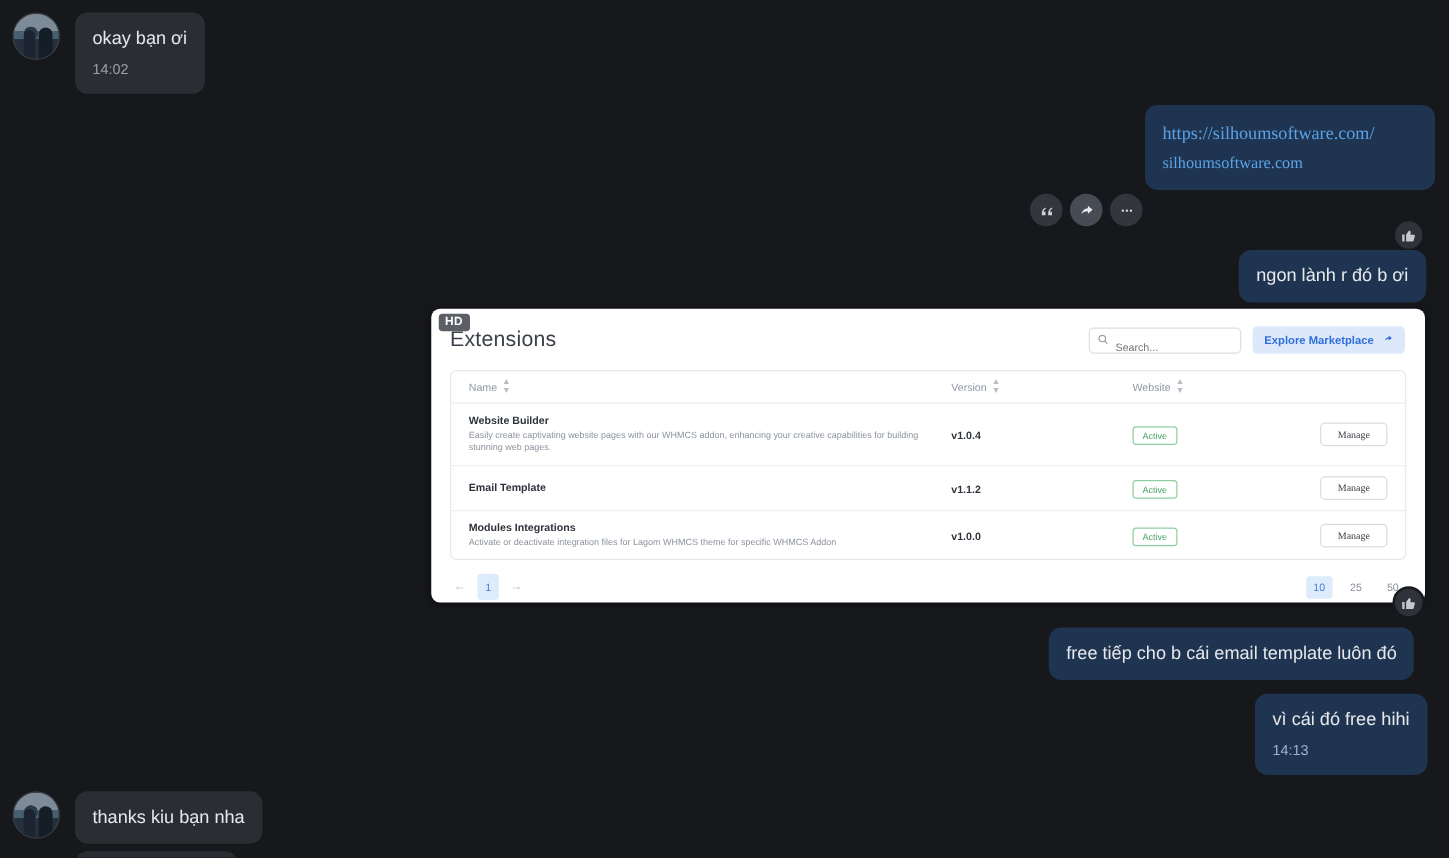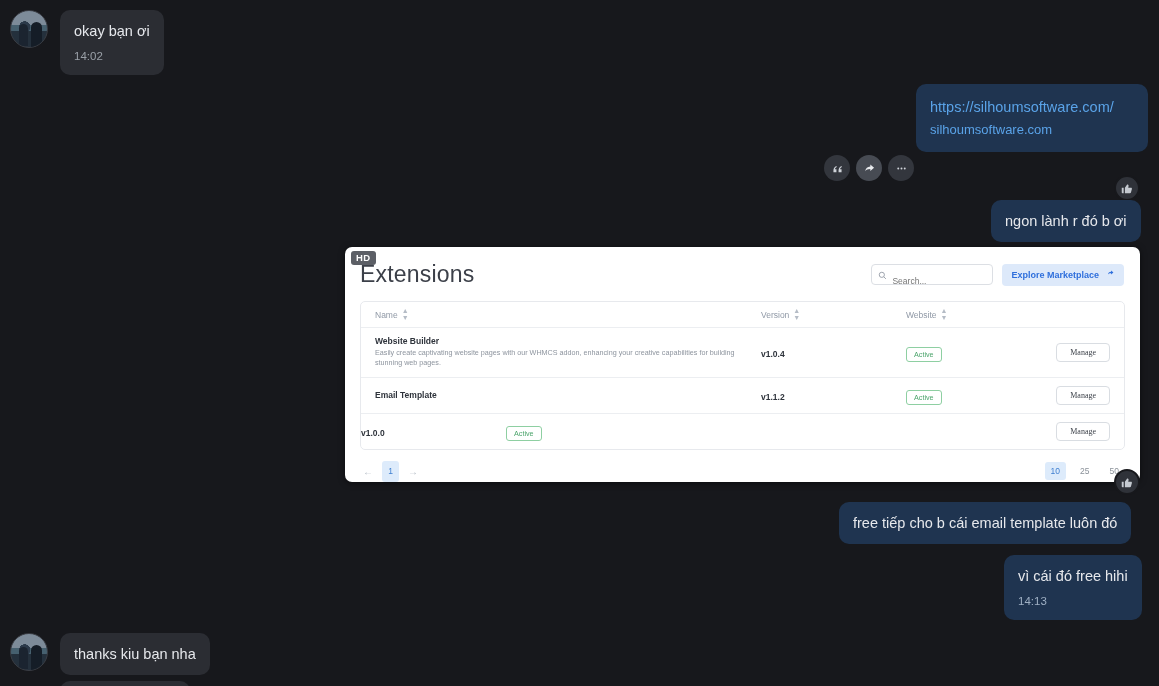--- a/index.html
+++ b/index.html
@@ -48,20 +48,21 @@
     margin-top: 6px;
     font-size: 11.5px;
     color: #9aa0a8;
   }
   .bubble.outgoing .time { color: #9fb0c4; }
 
   
   #link-preview-bubble {
     width: 232px;
     padding: 14px 14px 13px 14px;
+    font-family: Liberation Serif, serif;
   }
   .lp-url {
     display: block;
     color: #5aa3e8;
     font-size: 14.5px;
     line-height: 1.35;
     word-break: break-all;
   }
   .lp-title {
     display: block;
@@ -126,21 +127,21 @@
     padding: 2px 5px 2px 5px;
     border-radius: 3px;
     line-height: 1;
     z-index: 5;
   }
   .card-head {
     display: flex; align-items: center; justify-content: space-between;
     padding: 14px 16px 0 15px;
   }
   #extensions-title {
-    font-size: 23px;
+    font-size: 17px;
     color: #3c4049;
     font-weight: normal;
     letter-spacing: .2px;
   }
   .head-right { display: flex; align-items: center; gap: 9px; }
   #search-box {
     width: 122px; height: 21px;
     border: 1px solid #dcdfe4;
     border-radius: 4px;
     display: flex; align-items: center;
@@ -360,20 +361,24 @@
         </div>
         <div class="c-status">
           <span class="status-badge">Active</span>
         </div>
         <div class="c-action">
           <button class="manage-btn">Manage</button>
         </div>
       </div>
 
       <div class="tbl-row tbl-body-row">
+        <div class="c-name">
+          <div class="ext-name">Modules Integrations</div>
+          <div class="ext-desc">Activate or deactivate integration files for Lagom WHMCS theme for specific WHMCS Addon</div>
+        </div>
         <div class="c-version">
           <span class="ext-version">v1.0.0</span>
         </div>
         <div class="c-status">
           <span class="status-badge">Active</span>
         </div>
         <div class="c-action">
           <button class="manage-btn">Manage</button>
         </div>
       </div>

